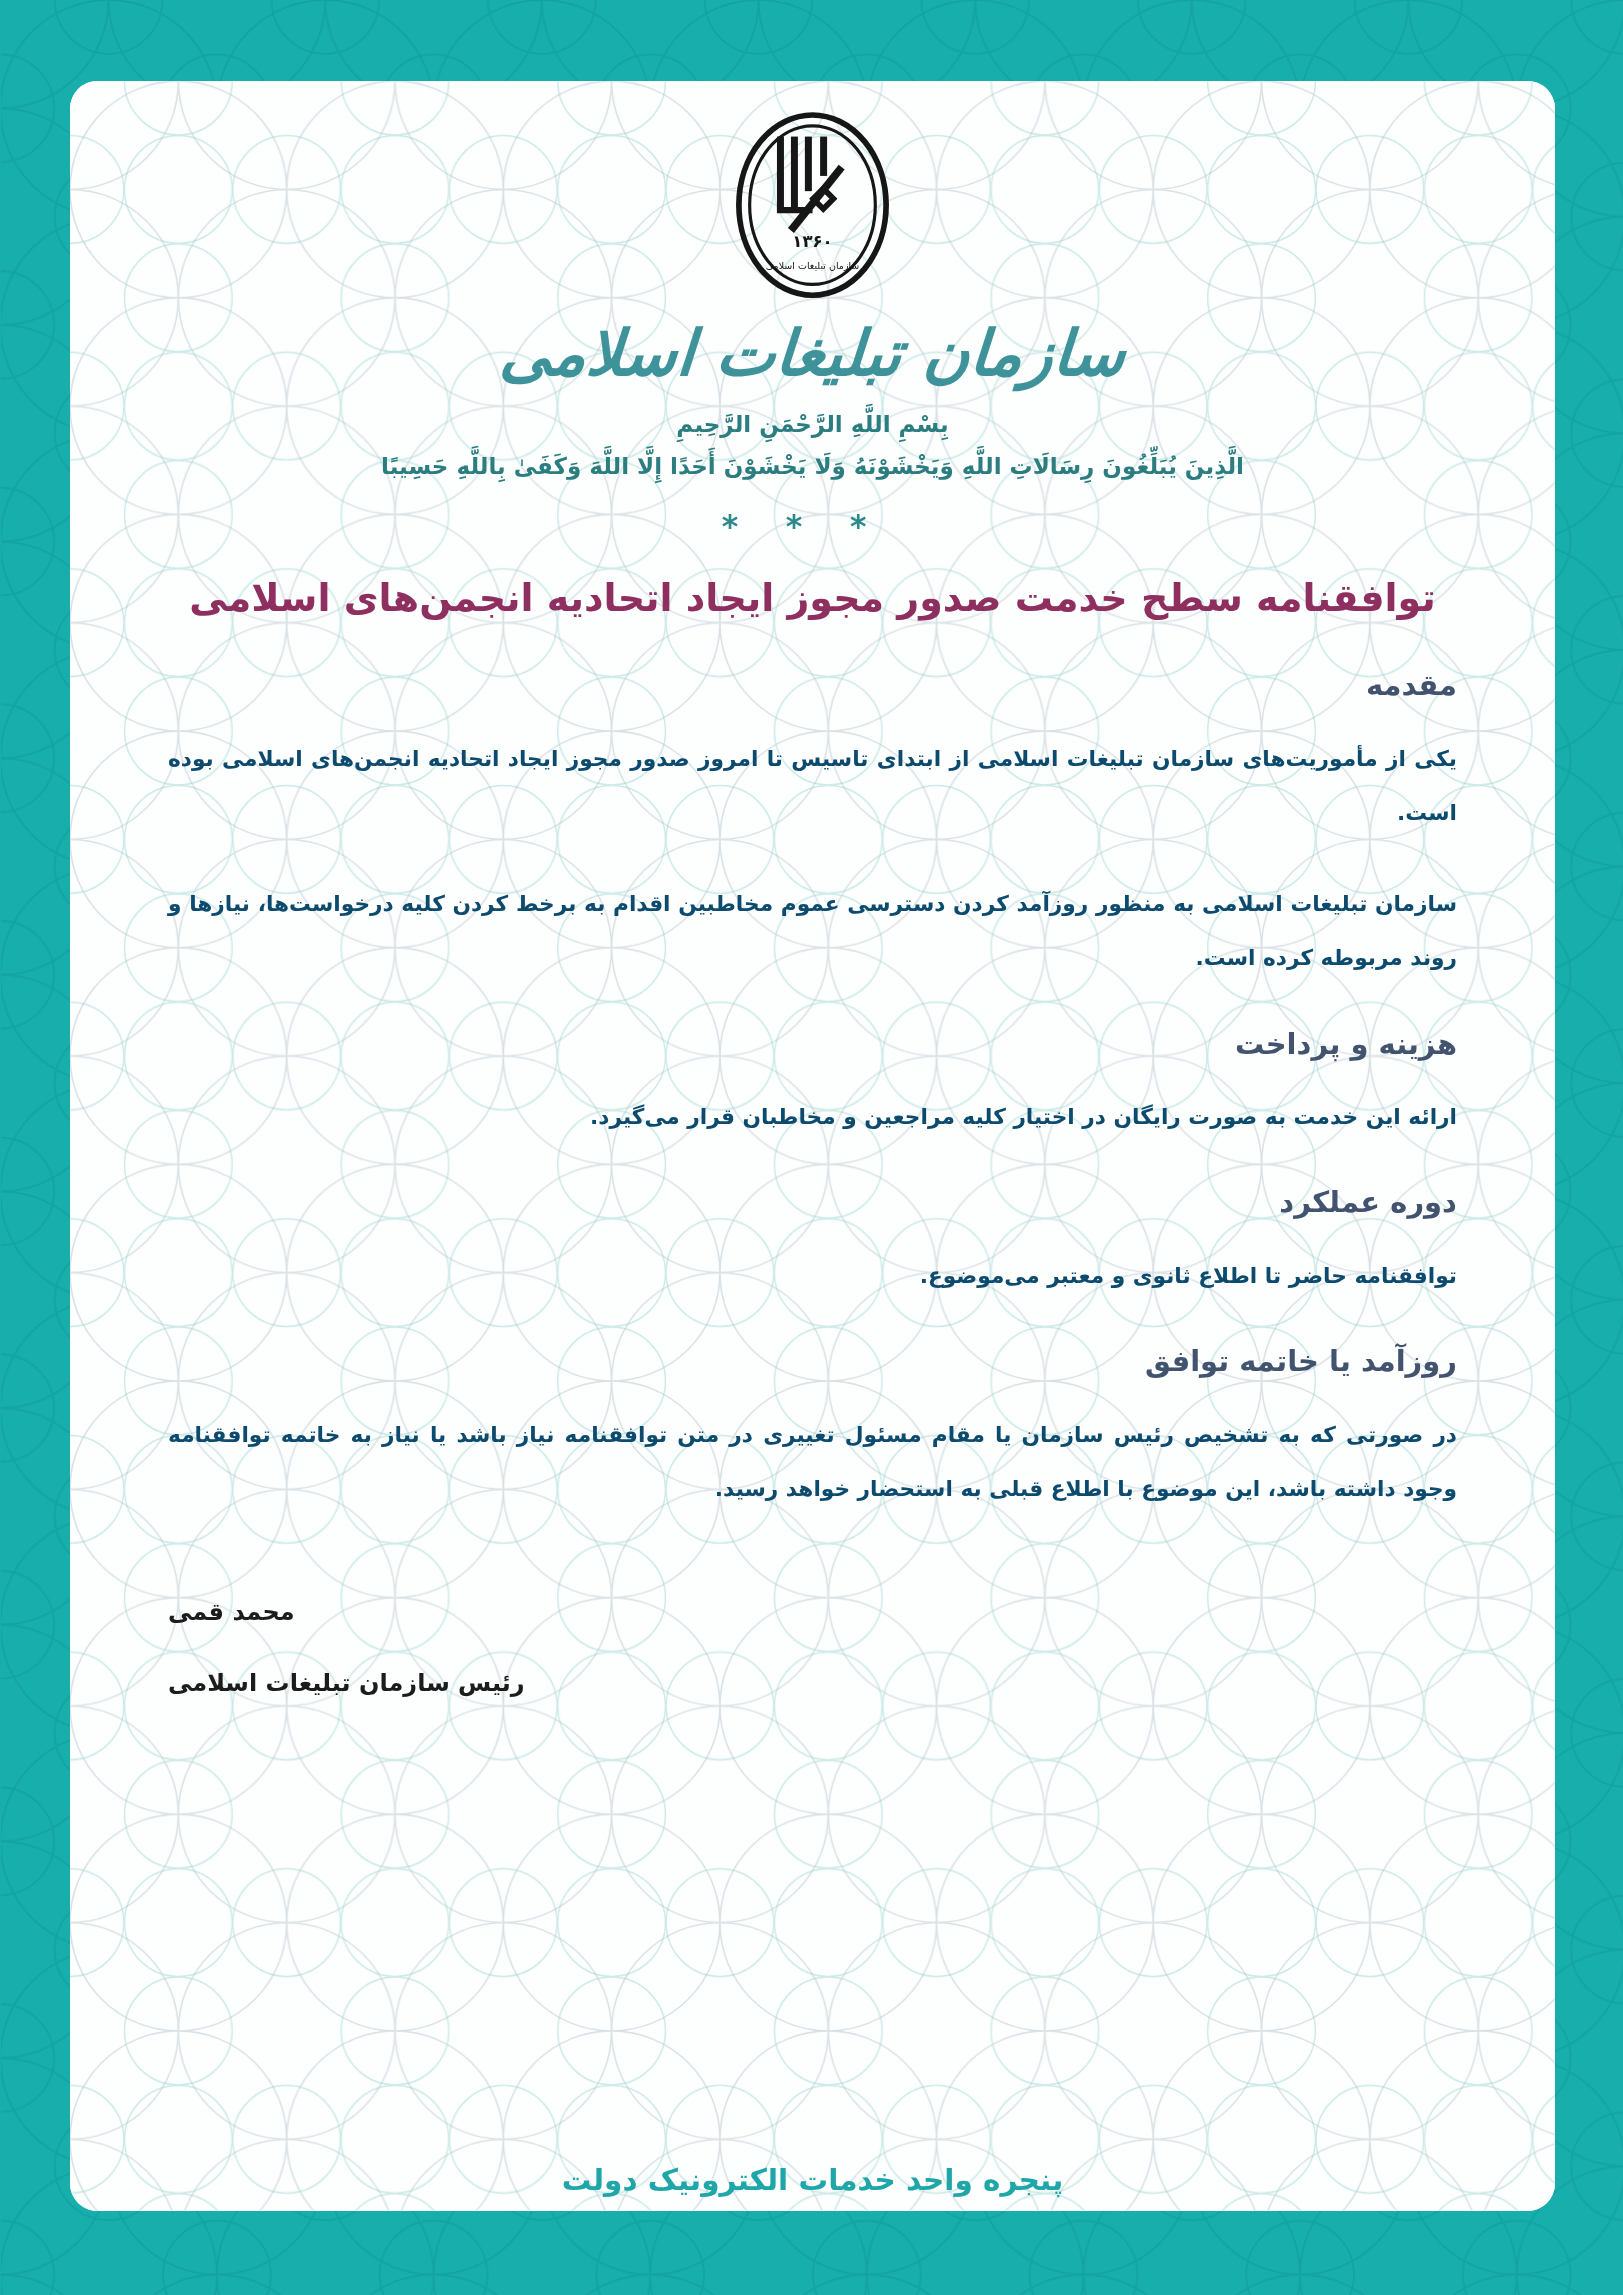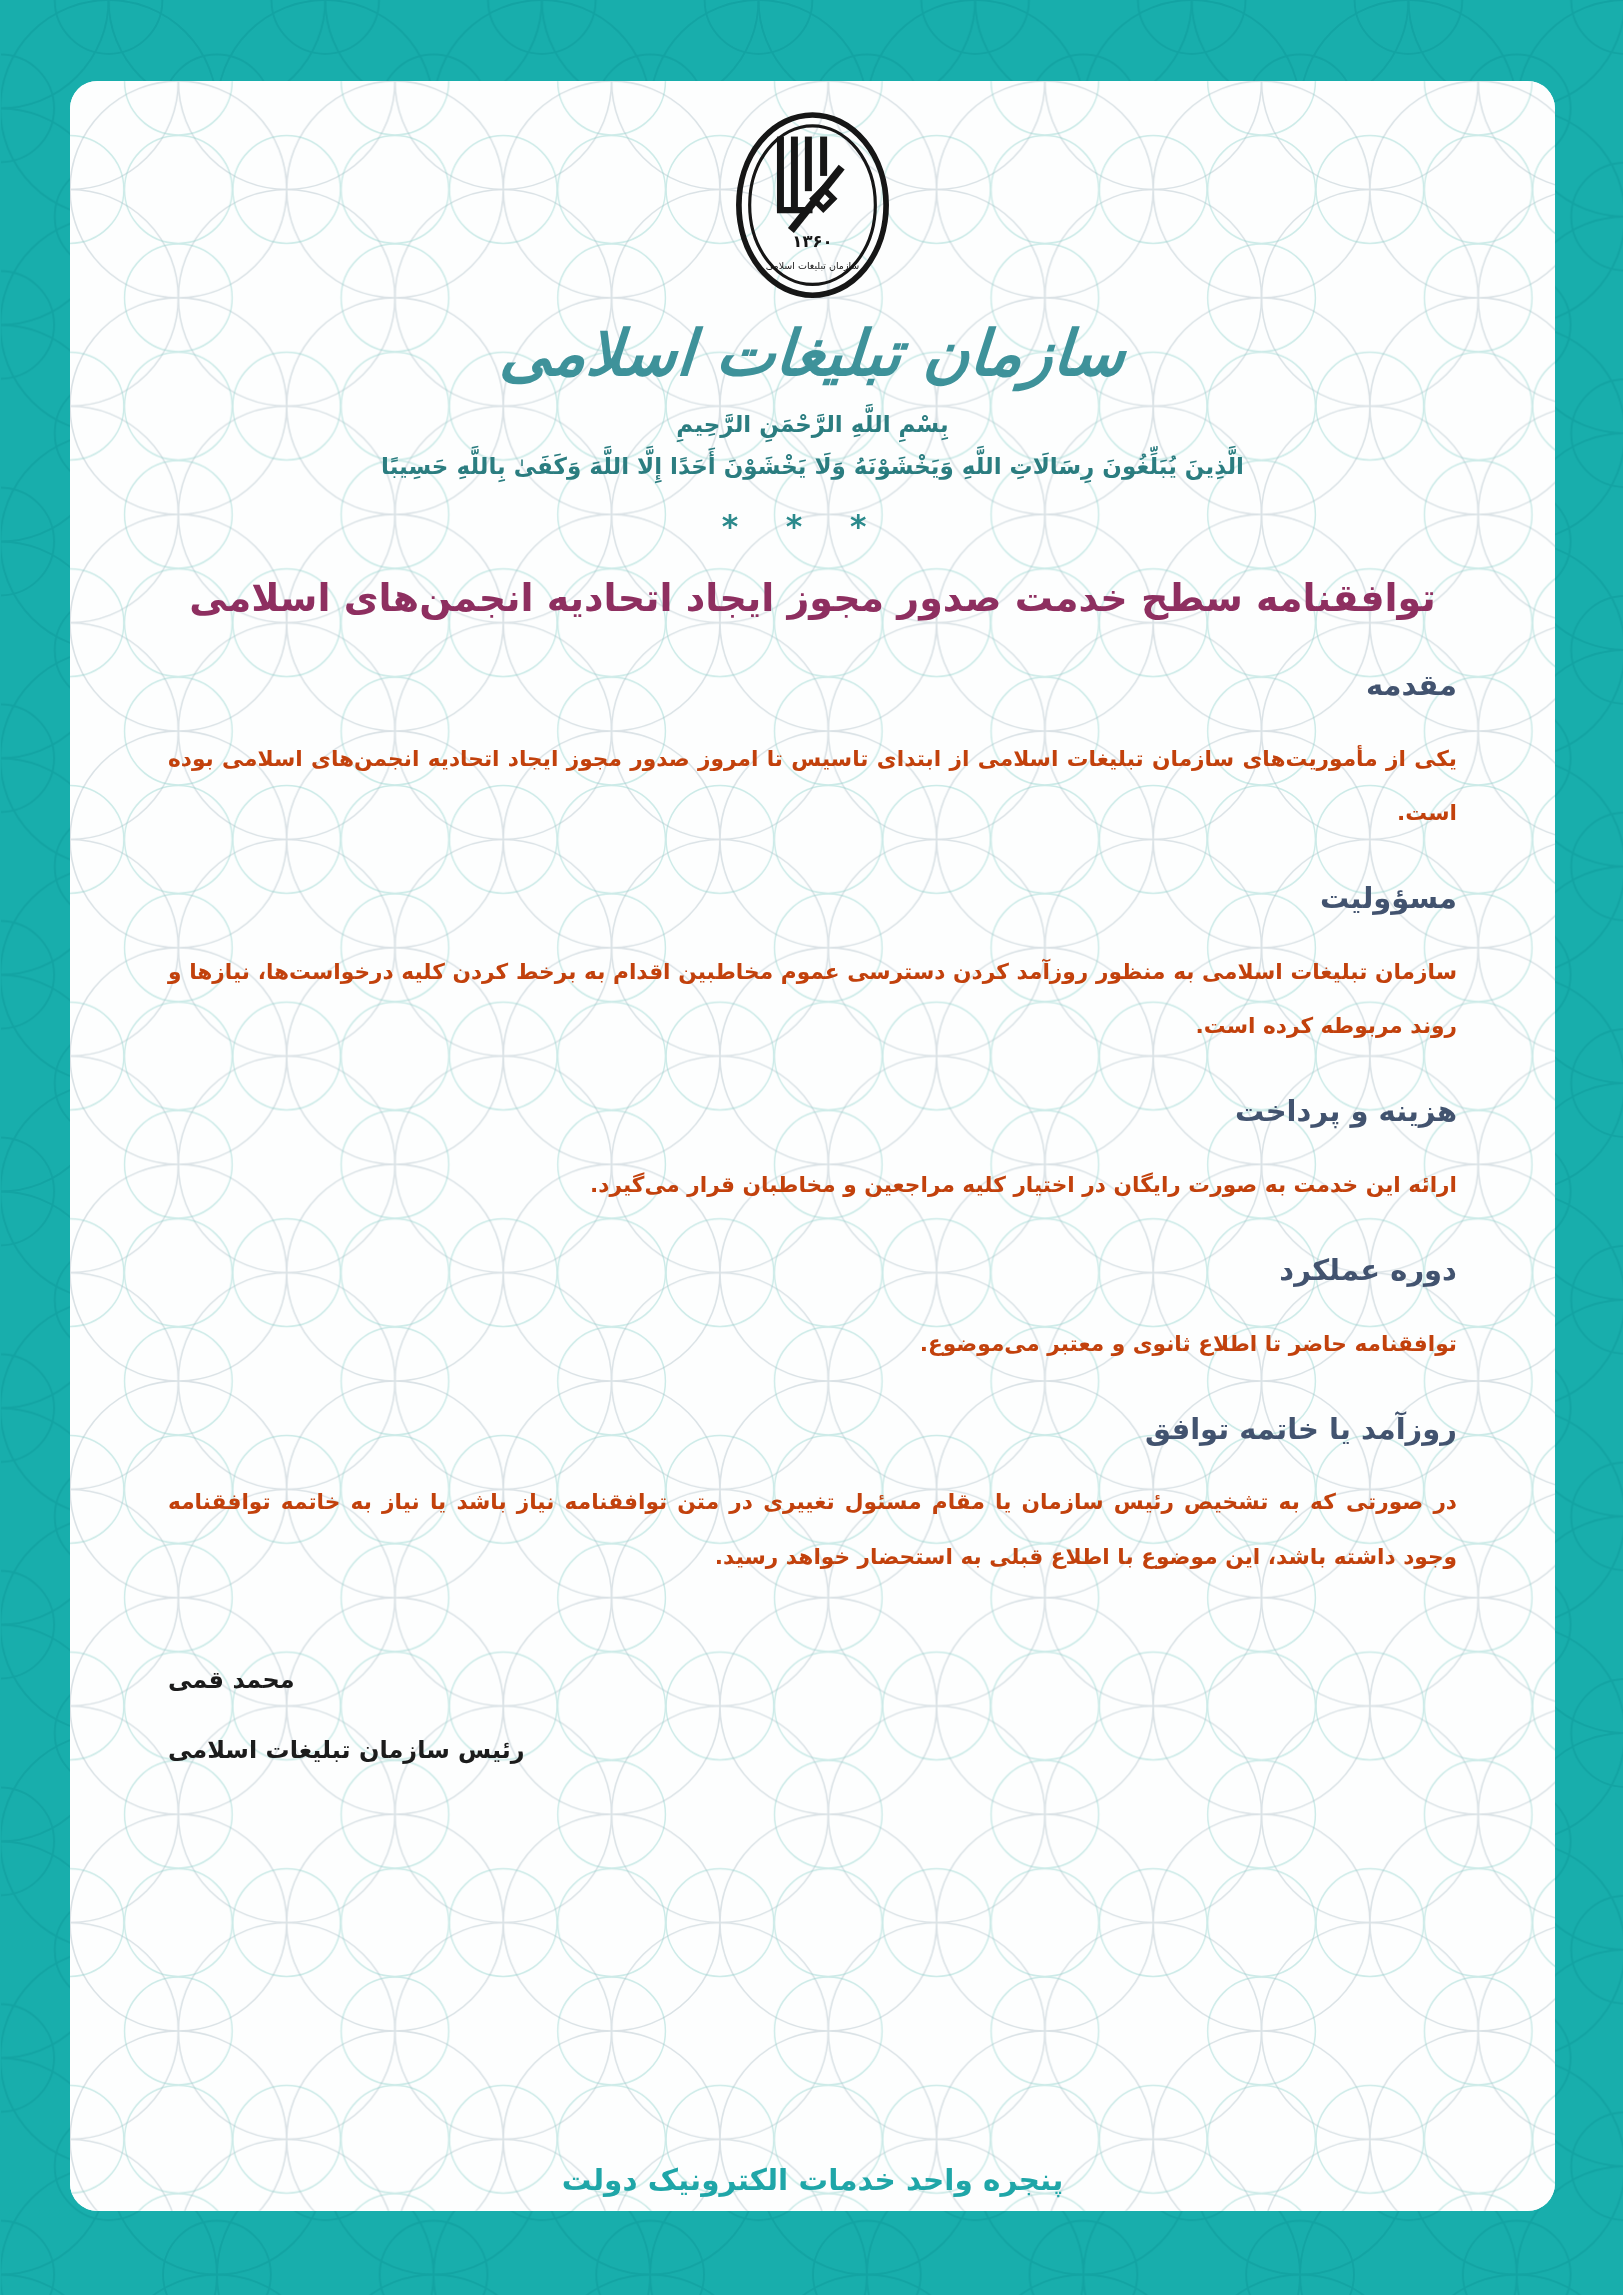--- a/index.html
+++ b/index.html
@@ -35,21 +35,21 @@
     letter-spacing:18.4px;line-height:1;text-indent:18.4px;
   }
   .doc-title{
     margin-top:27.6px;font-size:38px;font-weight:800;color:#8e2f60;line-height:1.5;
   }
   .section{margin-top:37px;text-align:right;}
   .section-heading{
     font-size:29px;font-weight:800;color:#42536f;line-height:1.5;
   }
   .section-body{
-    margin-top:13px;font-size:21.7px;font-weight:600;color:#c2410c;
+    margin-top:13px;font-size:21.7px;font-weight:600;color:#0c4a6e;
     line-height:2.5;text-align:justify;text-justify:inter-word;
   }
   .signature{margin-top:80px;text-align:left;}
   .signature-name{font-size:24px;font-weight:700;color:#1c1c1c;line-height:1.4;}
   .signature-role{margin-top:37px;font-size:24px;font-weight:700;color:#1c1c1c;line-height:1.4;}
   .card-footer{
     position:absolute;left:0;right:0;bottom:14.4px;z-index:1;
     text-align:center;font-size:29.5px;font-weight:800;color:#1fa6a8;
     letter-spacing:-0.7px;
   }
@@ -130,21 +130,20 @@
 
     <h1 class="doc-title">توافقنامه سطح خدمت صدور مجوز ایجاد اتحادیه انجمن‌های اسلامی</h1>
 
     <section class="section">
       <h2 class="section-heading">مقدمه</h2>
       <p class="section-body">یکی از مأموریت‌های سازمان تبلیغات اسلامی از ابتدای تاسیس تا امروز صدور مجوز ایجاد اتحادیه انجمن‌های اسلامی بوده است.</p>
     </section>
 
 
     <section class="section">
-      <h2 class="section-heading">مسؤولیت</h2>
       <p class="section-body">سازمان تبلیغات اسلامی به منظور روزآمد کردن دسترسی عموم مخاطبین اقدام به برخط کردن کلیه درخواست‌ها، نیازها و روند مربوطه کرده است.</p>
     </section>
 
     <section class="section">
       <h2 class="section-heading">هزینه و پرداخت</h2>
       <p class="section-body">ارائه این خدمت به صورت رایگان در اختیار کلیه مراجعین و مخاطبان قرار می‌گیرد.</p>
     </section>
 
     <section class="section">
       <h2 class="section-heading">دوره عملکرد</h2>

